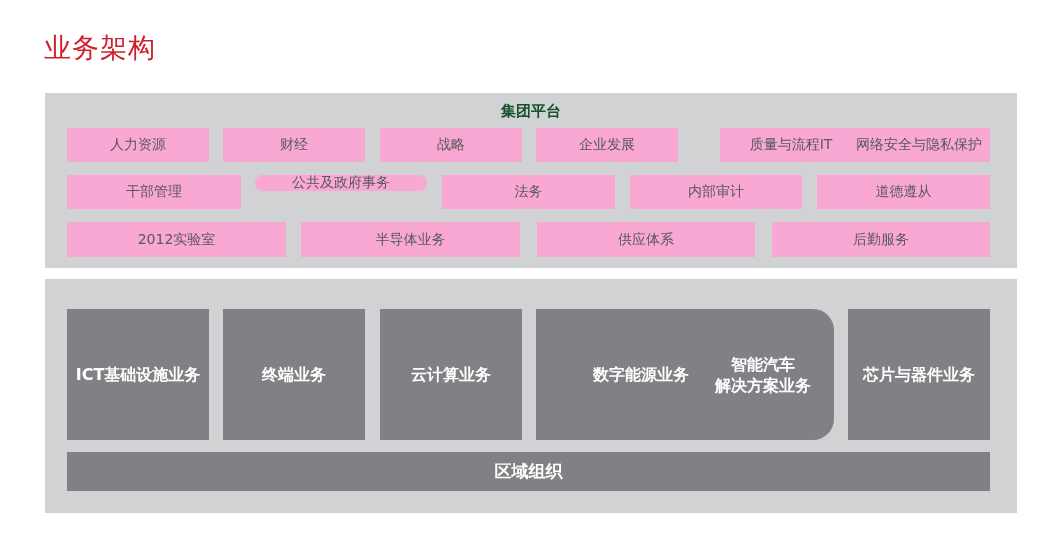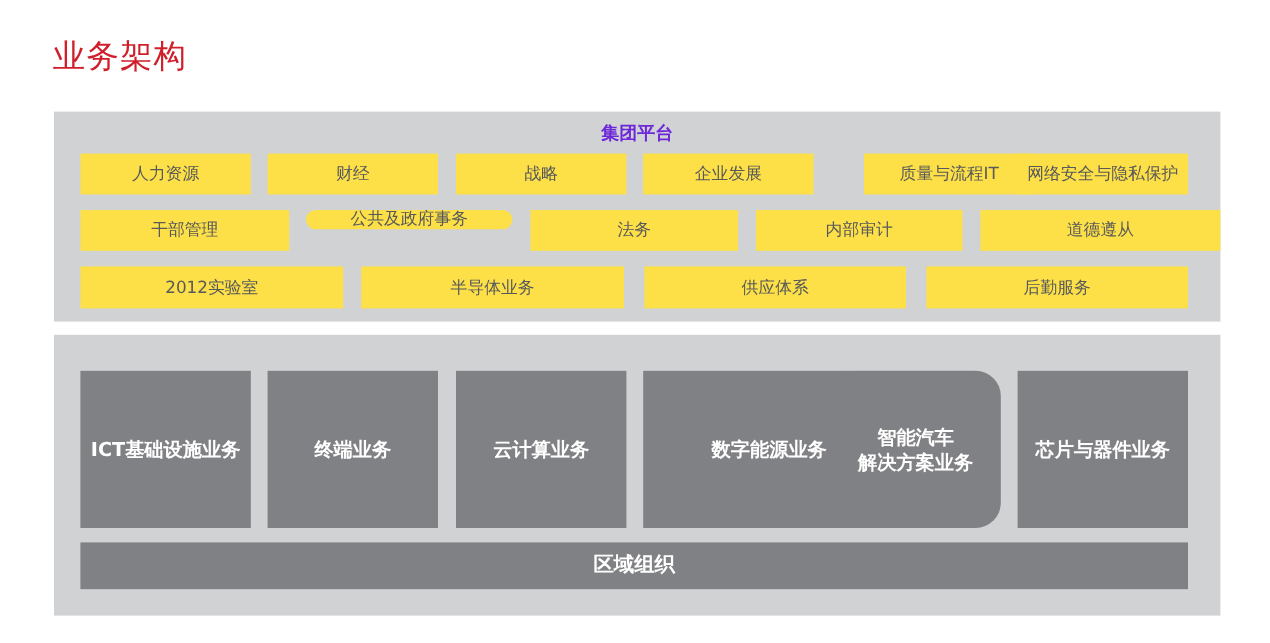--- a/index.html
+++ b/index.html
@@ -9,24 +9,24 @@
   }
   .title {
     position: absolute; left: 44px; top: 30px; font-size: 27px; color: #cf1f2b;
     letter-spacing: 1px; line-height: 36px;
   }
   .panel { position: absolute; background: #d1d2d4; }
   #panel-platform { left: 45px; top: 93px; width: 972px; height: 175px; }
   #panel-business { left: 45px; top: 279px; width: 972px; height: 234px; }
   .panel-title {
     position: absolute; left: 0; width: 100%; top: 9px; text-align: center;
-    font-size: 15px; font-weight: bold; color: #6d28d9;
+    font-size: 15px; font-weight: bold; color: #14532d;
   }
   .wbox {
-    position: absolute; background: #fde047; color: #58595b; font-size: 14px;
+    position: absolute; background: #f9a8d4; color: #58595b; font-size: 14px;
     display: flex; align-items: center; justify-content: center; text-align: center; white-space: nowrap;
   }
   .dbox {
     position: absolute; background: #808184; color: #ffffff; font-size: 16px; font-weight: bold;
     display: flex; align-items: center; justify-content: center; text-align: center; line-height: 21px;
     white-space: pre-line;
   }
 </style>
 </head>
 <body>
@@ -41,21 +41,21 @@
 <div class="wbox" style="left:223px;top:128px;width:142px;height:34px;">财经</div>
 <div class="wbox" style="left:380px;top:128px;width:142px;height:34px;">战略</div>
 <div class="wbox" style="left:536px;top:128px;width:142px;height:34px;">企业发展</div>
 <div class="wbox" style="left:720px;top:128px;width:142px;height:34px;">质量与流程IT</div>
 <div class="wbox" style="left:848px;top:128px;width:142px;height:34px;">网络安全与隐私保护</div>
 
 <div class="wbox" style="left:67px;top:175px;width:174px;height:34px;">干部管理</div>
 <div class="wbox" style="left:255px;top:175px;width:172px;height:16px;border-radius:14px;">公共及政府事务</div>
 <div class="wbox" style="left:442px;top:175px;width:173px;height:34px;">法务</div>
 <div class="wbox" style="left:630px;top:175px;width:172px;height:34px;">内部审计</div>
-<div class="wbox" style="left:817px;top:175px;width:200px;height:34px;">道德遵从</div>
+<div class="wbox" style="left:817px;top:175px;width:173px;height:34px;">道德遵从</div>
 
 <div class="wbox" style="left:67px;top:222px;width:219px;height:35px;">2012实验室</div>
 <div class="wbox" style="left:301px;top:222px;width:219px;height:35px;">半导体业务</div>
 <div class="wbox" style="left:537px;top:222px;width:218px;height:35px;">供应体系</div>
 <div class="wbox" style="left:772px;top:222px;width:218px;height:35px;">后勤服务</div>
 
 <div class="panel" id="panel-business"></div>
 
 <div class="dbox" style="left:67px;top:309px;width:142px;height:131px;">ICT基础设施业务</div>
 <div class="dbox" style="left:223px;top:309px;width:142px;height:131px;">终端业务</div>

